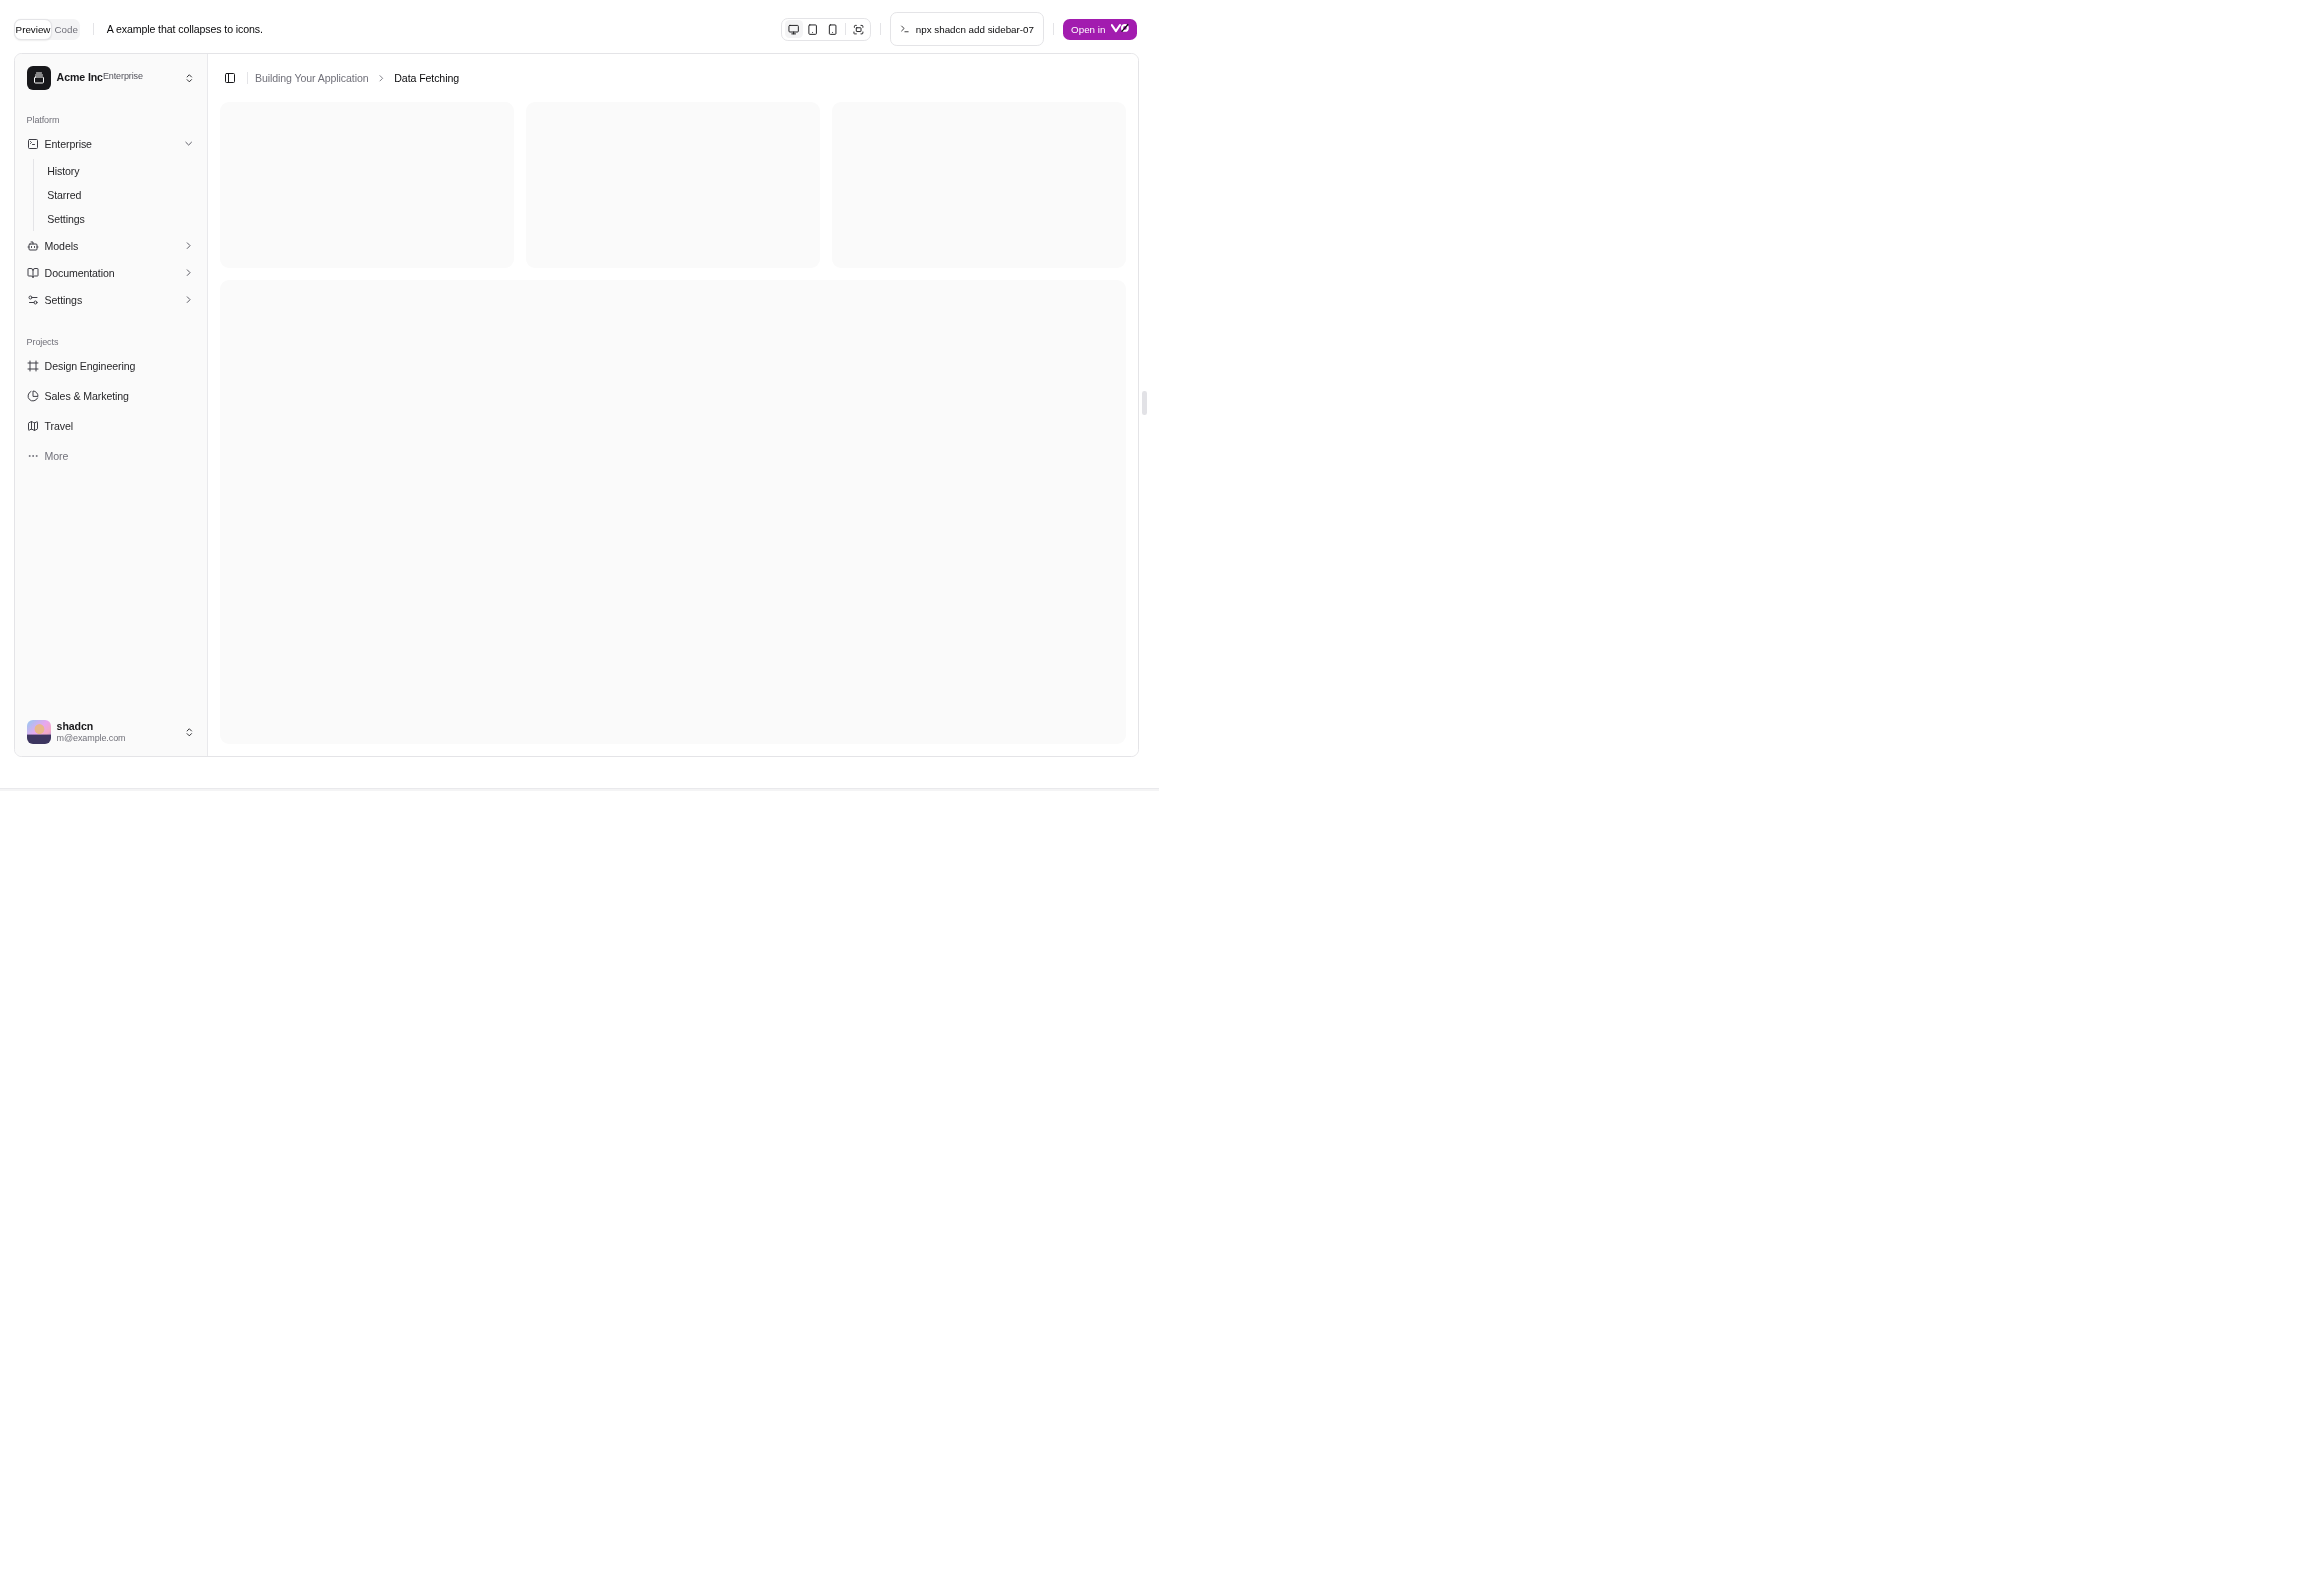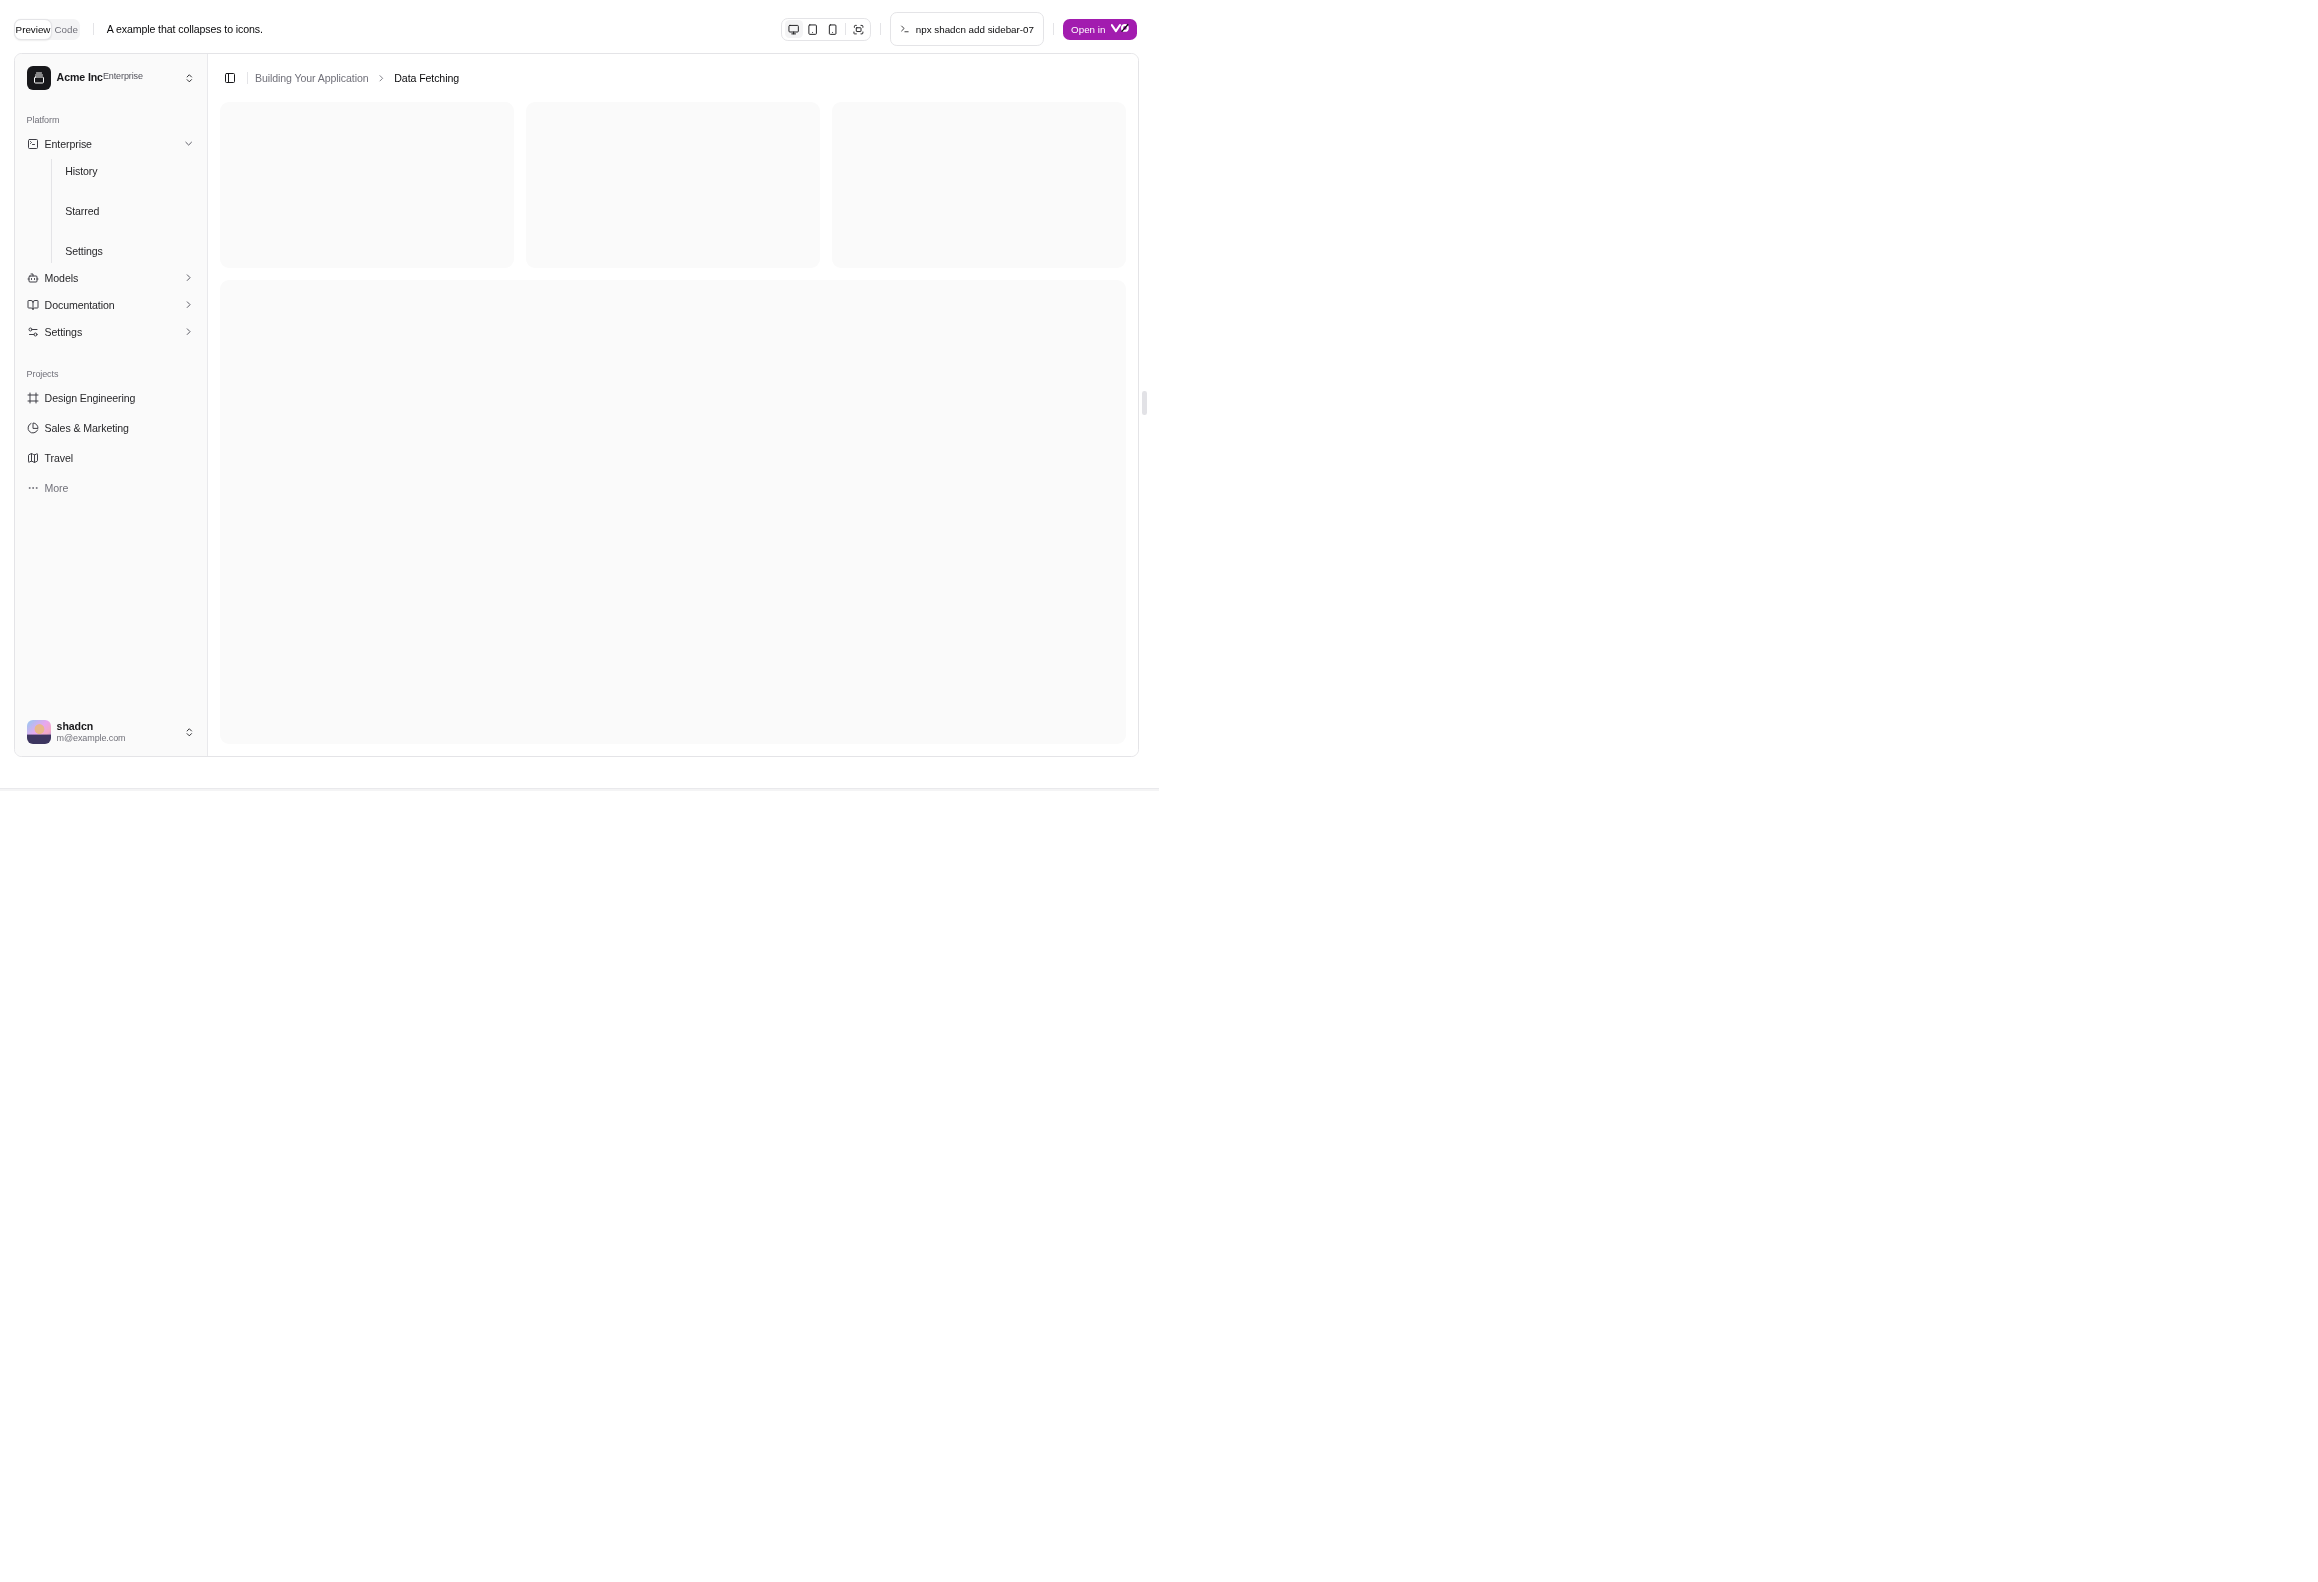--- a/index.html
+++ b/index.html
@@ -53,21 +53,21 @@
 
   .nav { display:flex; flex-direction:column; margin-top:12px; }
   .group-label { height:24px; display:flex; align-items:center; padding:0 6px; font-size:9px; color:#71717a; }
   .menu { display:flex; flex-direction:column; gap:3px; }
   .menu.projects { gap:6px; }
   .menu-item { height:24px; border-radius:6px; display:flex; align-items:center; gap:6px; padding:0 6px;
                font-size:10.6px; color:#27272a; cursor:pointer; }
   .mi-icon { width:12px; height:12px; flex:none; display:flex; color:#3f3f46; }
   .mi-label { white-space:nowrap; }
   .chev { margin-left:auto; color:#52525b; display:flex; }
-  .submenu { margin-left:30px; border-left:0.8px solid #e4e4e7; padding:1.5px 0 1.5px 7.6px; display:flex; flex-direction:column; gap:19px; }
+  .submenu { margin-left:12px; border-left:0.8px solid #e4e4e7; padding:1.5px 0 1.5px 7.6px; display:flex; flex-direction:column; gap:3px; }
   .sub-item { height:21px; display:flex; align-items:center; padding:0 6px; border-radius:6px; font-size:10.6px; color:#27272a; cursor:pointer; }
   .menu-item.muted { color:#71717a; }
   .menu-item.muted .mi-icon { color:#71717a; }
   .projects-wrap { margin-top:18px; }
 
   .sidebar-footer { margin-top:auto; }
   .user-button { height:36px; display:flex; align-items:center; gap:6px; padding:0 6px; border-radius:6px; cursor:pointer; }
   .avatar { width:24px; height:24px; border-radius:6px; flex:none; overflow:hidden;
             background:
               radial-gradient(circle at 52% 38%, #e8b88a 0 4.5px, rgba(0,0,0,0) 5.3px),

